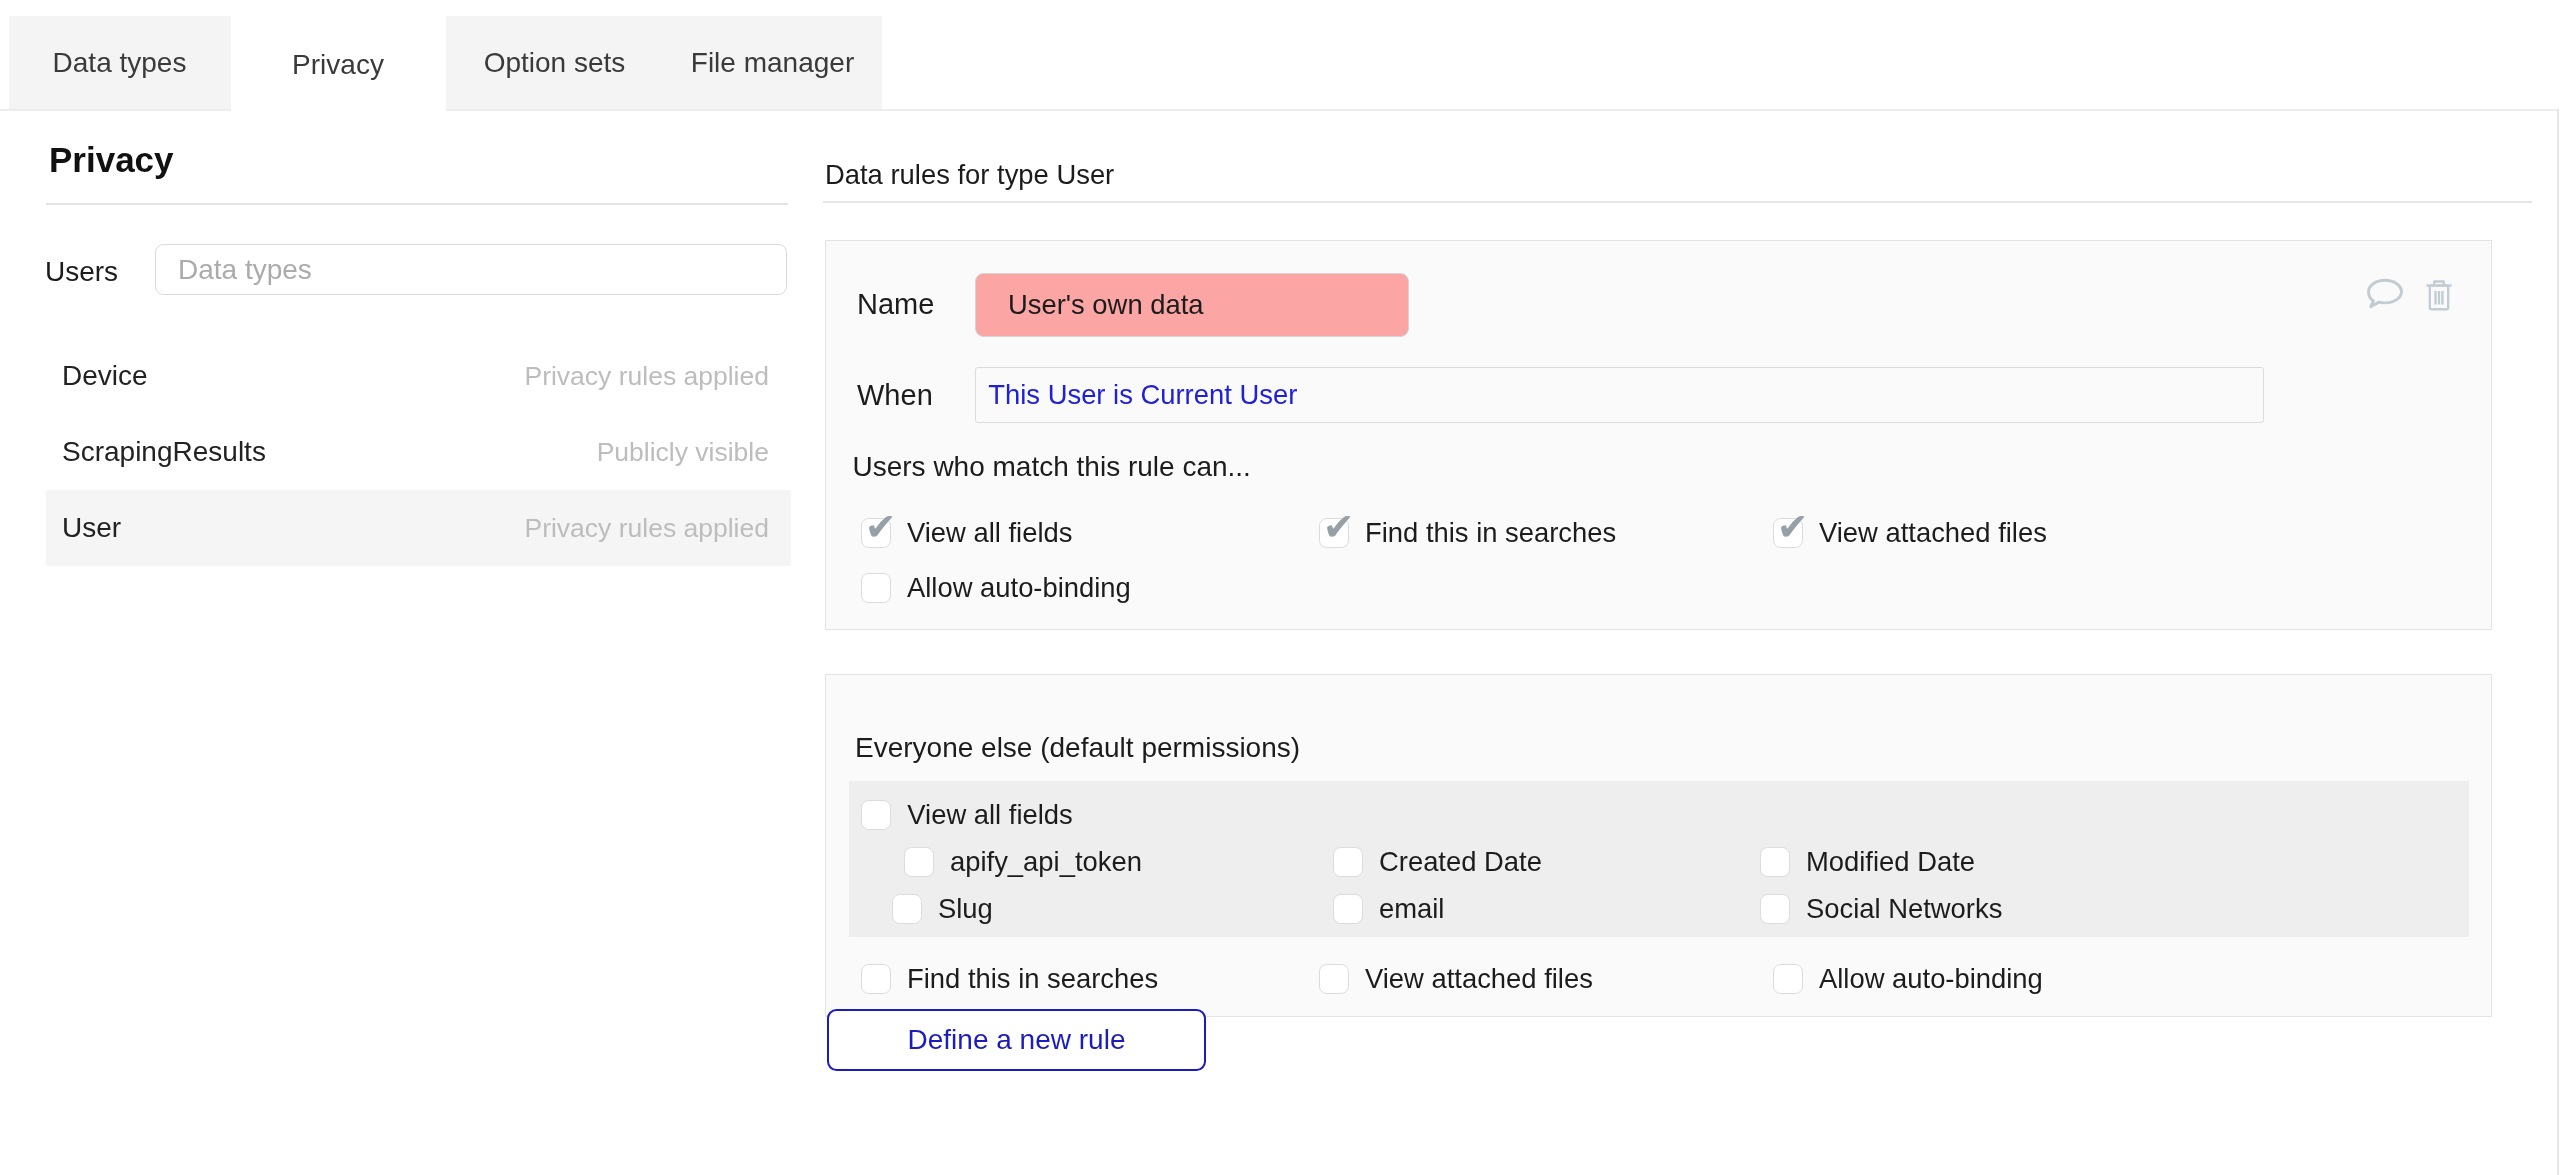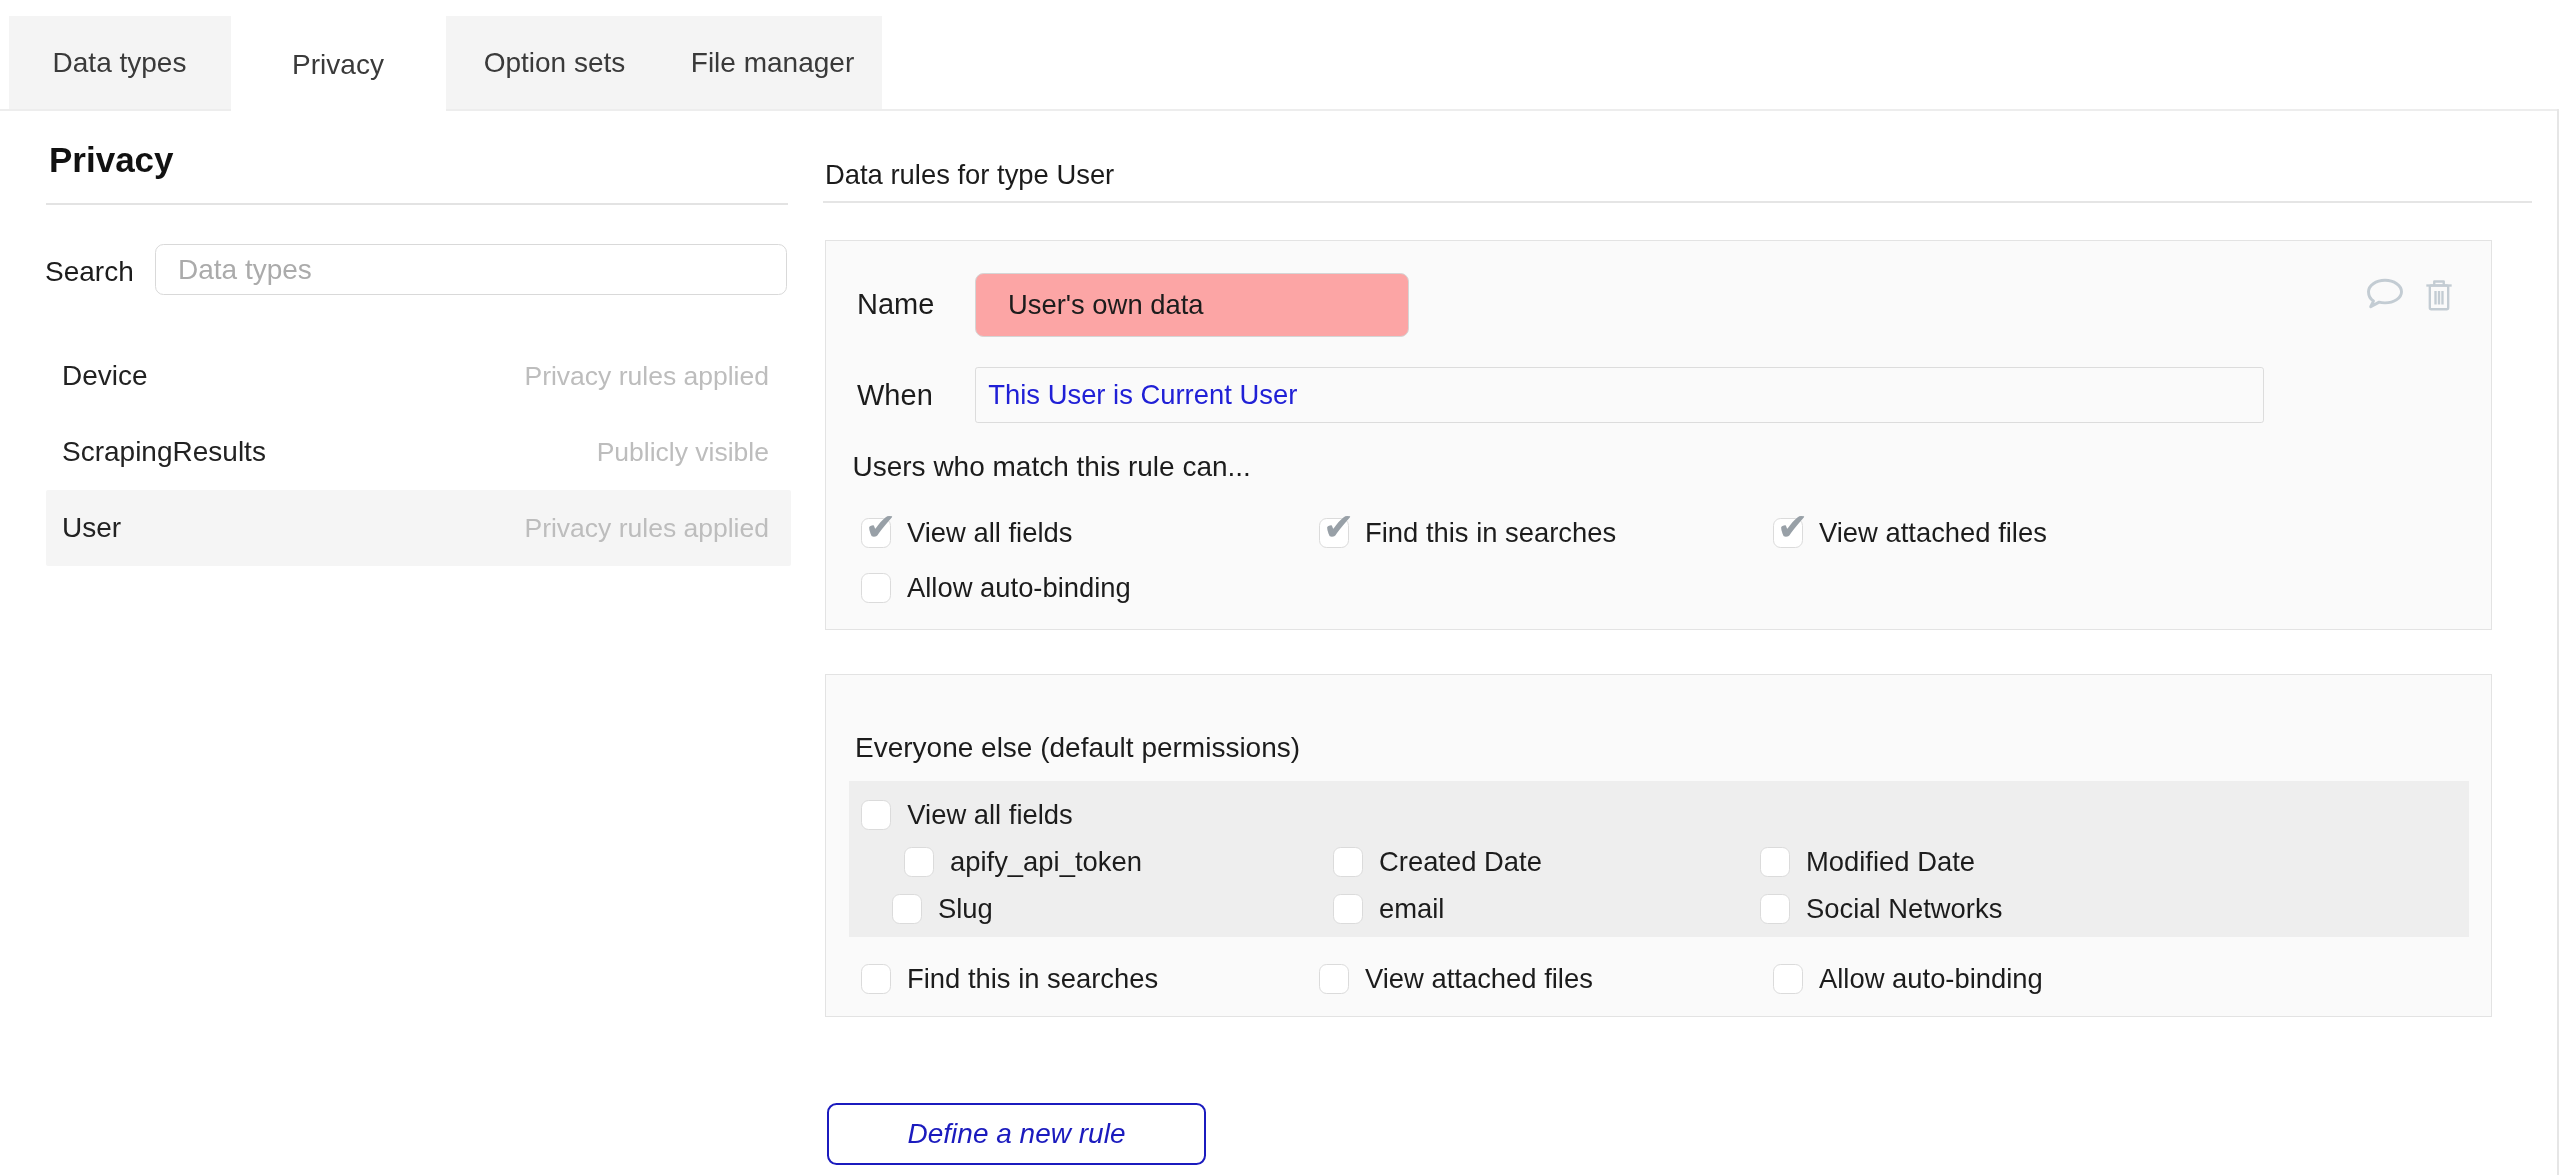--- a/index.html
+++ b/index.html
@@ -50,39 +50,39 @@
   
   .cb-item{position:absolute;display:flex;align-items:center;height:38px;gap:16px;cursor:pointer;}
   .cb{position:relative;width:28px;height:28px;background:#fff;border:1.9px solid #dbdbdb;
       border-radius:7.6px;flex:0 0 auto;box-sizing:content-box;}
   .mark{display:none;position:absolute;left:2.8px;top:-11.4px;font-size:38px;line-height:1;color:#98a0a7;}
   .cb-item.on .mark{display:block;}
   .cb-label{font-size:27.4px;color:#1c1c1c;white-space:nowrap;}
 
   .fields-panel{left:23px;top:106px;width:1620px;height:156px;background:#eeeeee;position:absolute;}
 
-  .new-rule-btn{left:827px;top:1103px;width:379px;height:62px;background:#fff;border:2.8px solid #1b1bbe;
+  .new-rule-btn{left:827px;top:1009px;width:379px;height:62px;background:#fff;border:2.8px solid #1b1bbe;
       border-radius:9.5px;box-sizing:border-box;display:flex;align-items:center;justify-content:center;
-      font-size:28px;color:#1b1bbe;cursor:pointer;font-style:italic;}
+      font-size:28px;color:#1b1bbe;cursor:pointer;}
 </style>
 </head>
 <body>
 
 <div class="abs tabline"></div>
 <div class="abs rightline"></div>
 <div class="abs tabbar">
   <div class="tab" style="width:222px">Data types</div>
   <div class="tab active" style="width:215px">Privacy</div>
   <div class="tab" style="width:218px">Option sets</div>
   <div class="tab" style="width:218px">File manager</div>
 </div>
 
 <div class="abs side-title">Privacy</div>
 <div class="abs divider" style="left:46px;top:203px;width:742px;"></div>
-<div class="abs search-label">Search</div>
+<div class="abs search-label">Users</div>
 <input class="abs search-input" type="text" placeholder="Data types" style="">
 
 <div class="abs dt-list">
   <div class="dt-row">
     <span class="dt-name">Device</span>
     <span class="dt-status">Privacy rules applied</span>
   </div>
   <div class="dt-row">
     <span class="dt-name">ScrapingResults</span>
     <span class="dt-status">Publicly visible</span>

